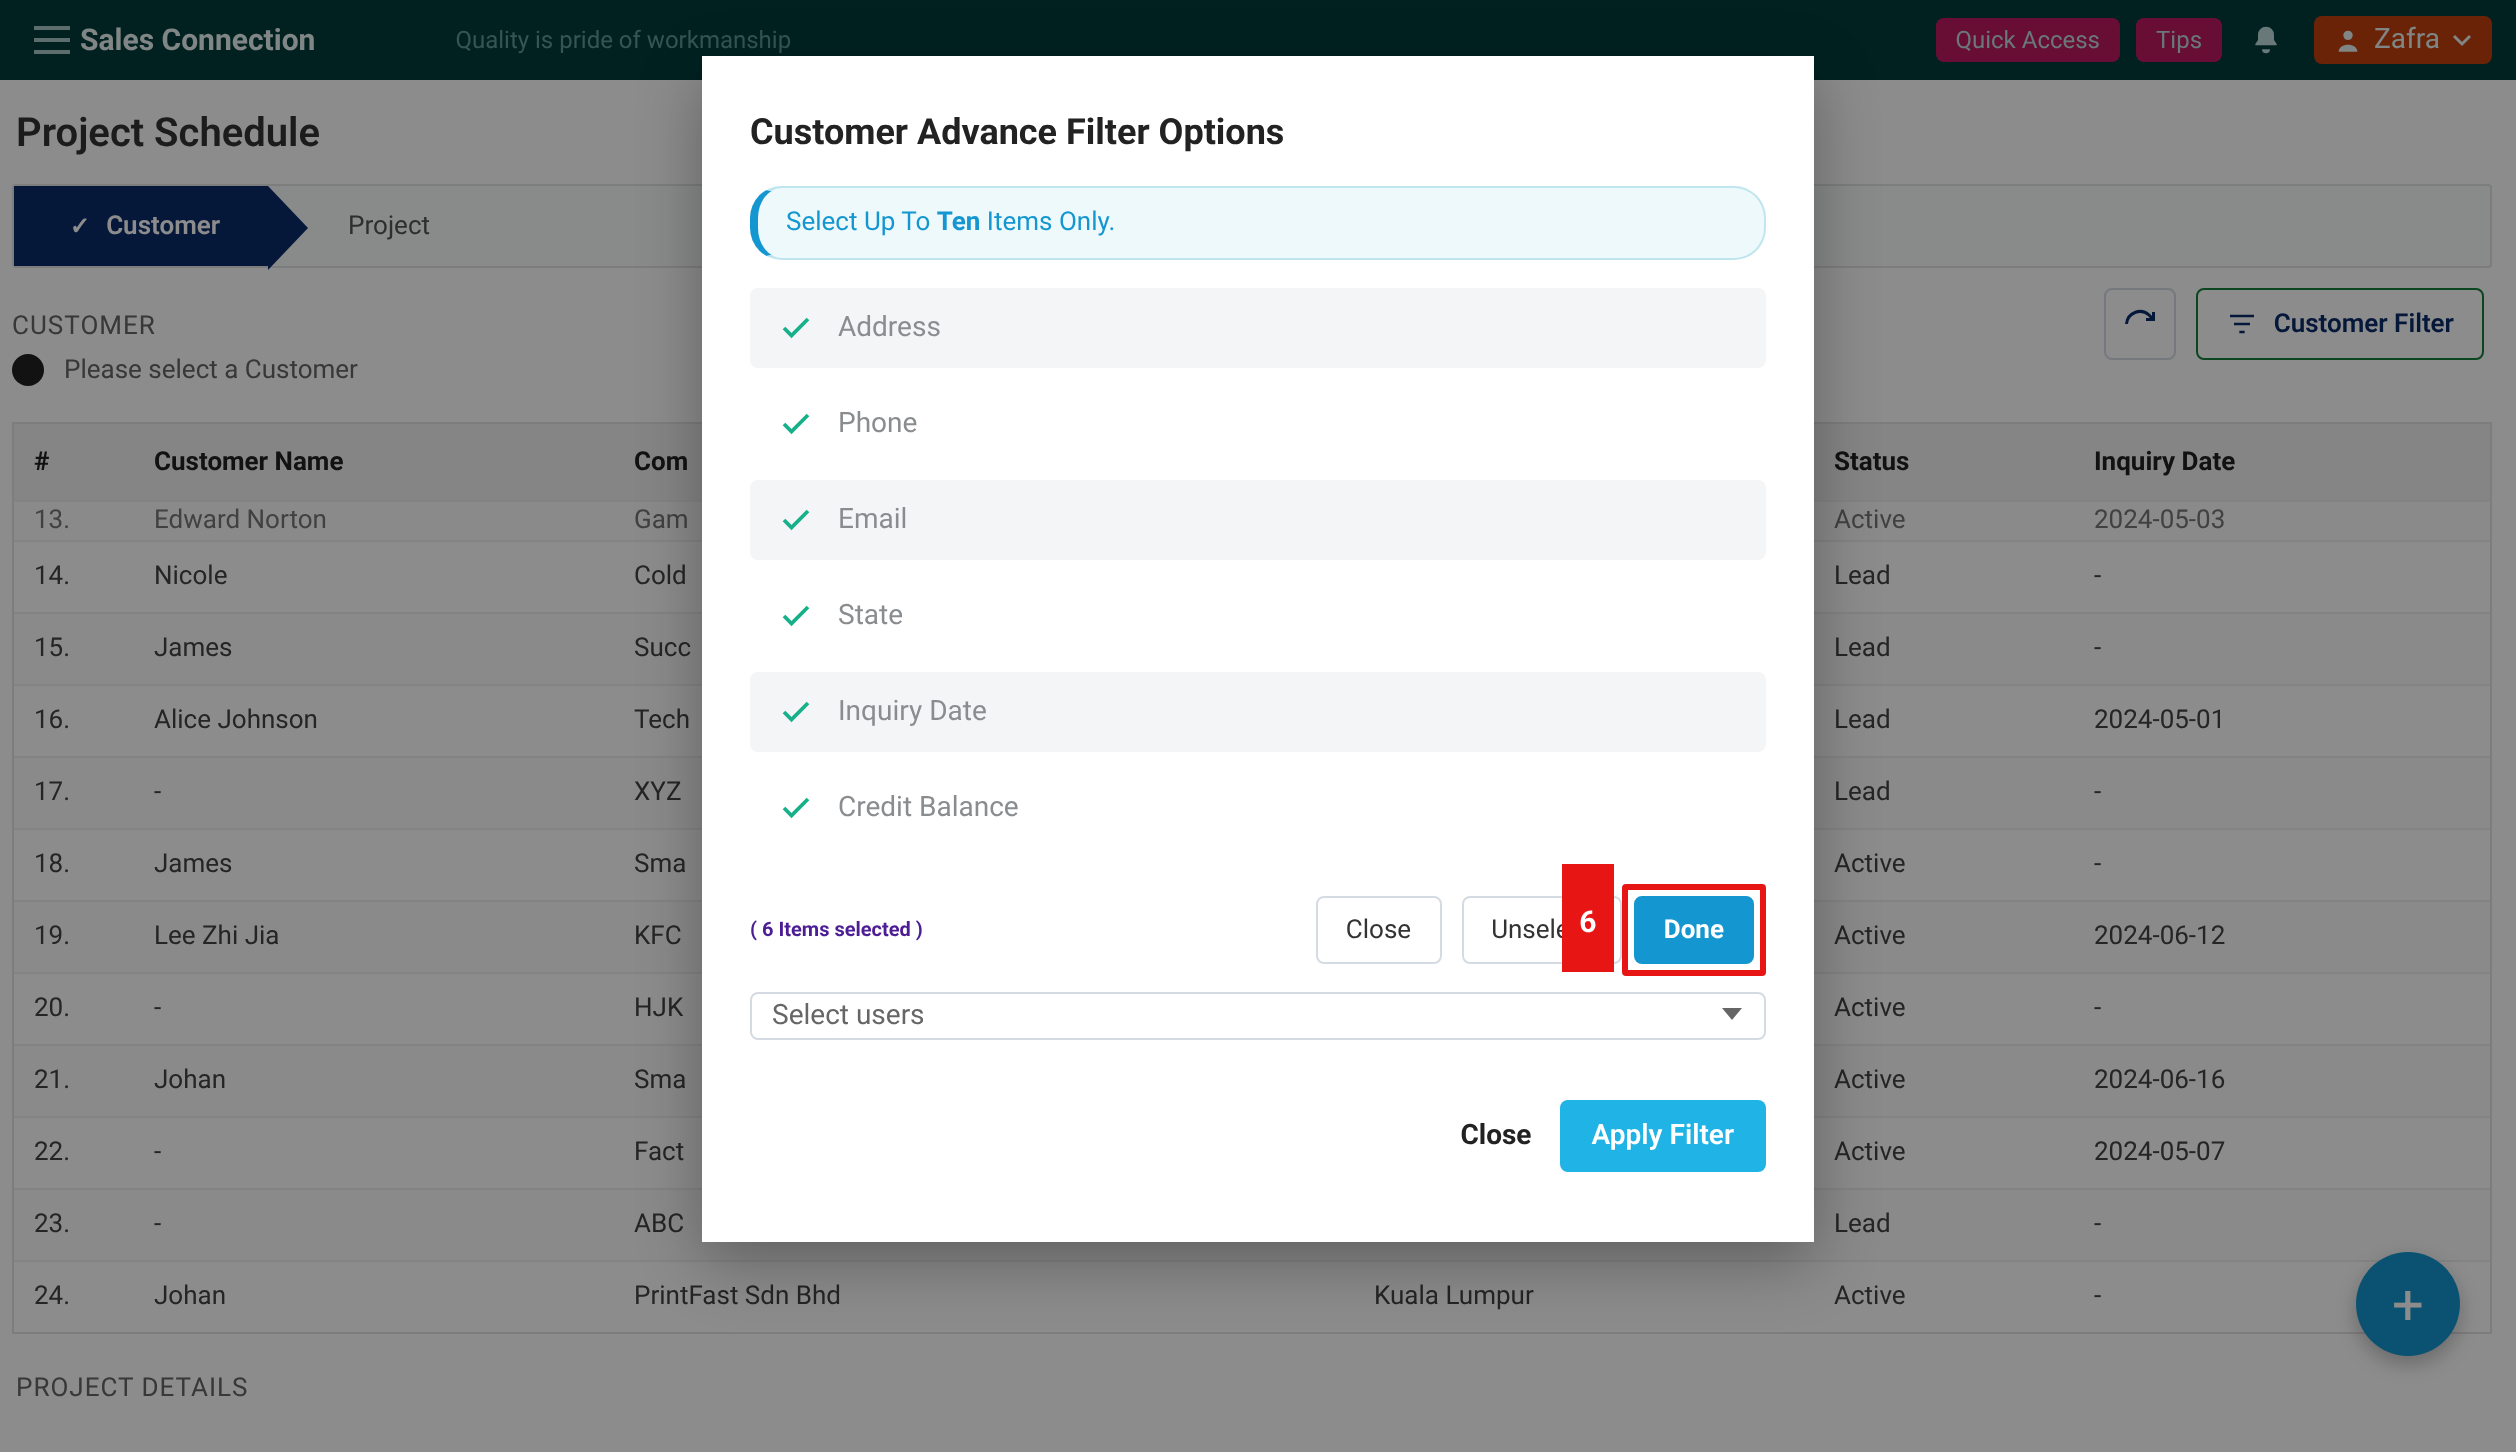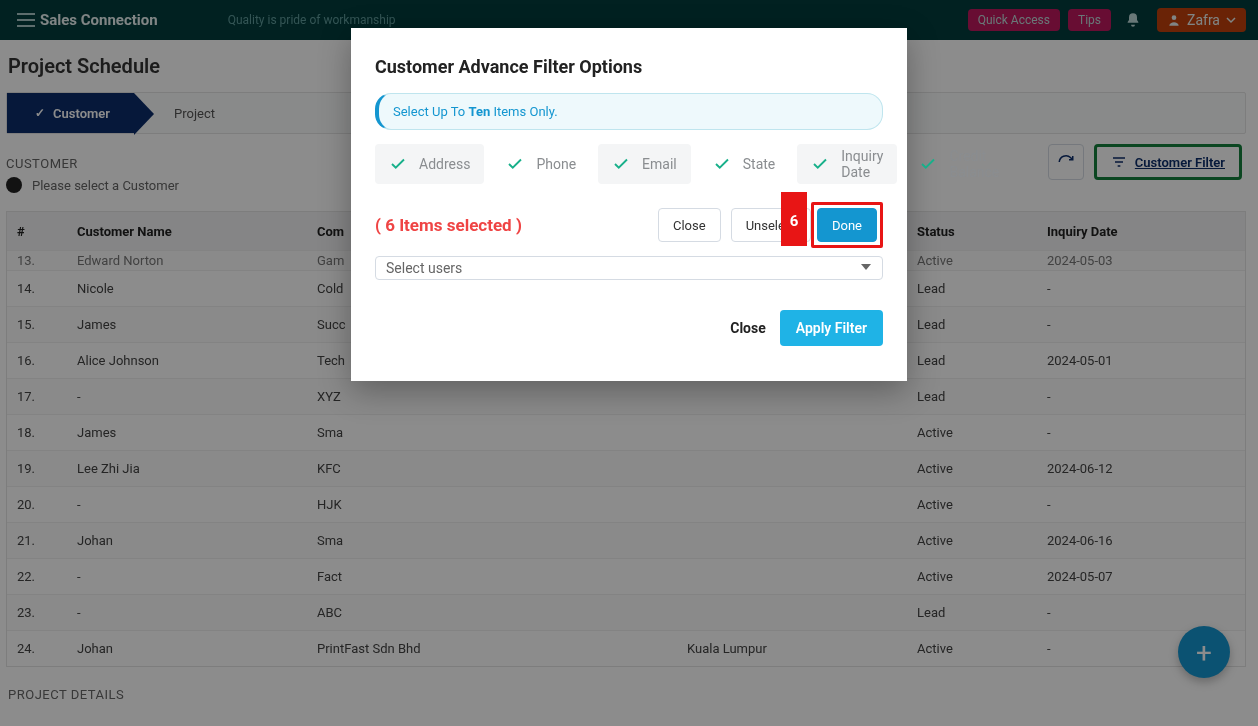--- a/index.html
+++ b/index.html
@@ -22,21 +22,21 @@
   .tab-arrow { background:#0b2d6b; color:#fff; height:100%; padding:0 24px 0 28px; display:flex; align-items:center; font-weight:600; font-size:13px; position:relative; }
   .tab-arrow .chk { margin-right:8px; font-size:12px;}
   .tab-arrow::after{ content:""; position:absolute; right:-20px; top:0; border-top:21px solid transparent; border-bottom:21px solid transparent; border-left:20px solid #0b2d6b; }
   .tab-plain { padding:0 40px; color:#555; font-size:13px; cursor:pointer;}
   .section-label { margin-top:22px; font-size:13px; color:#666; letter-spacing:.5px;}
   .hint-row { display:flex; align-items:center; gap:10px; margin-top:6px;}
   .hint-dot { width:16px;height:16px;border-radius:50%; background:#222; display:inline-block;}
   .hint-txt { color:#666; font-size:13px;}
   .actions-right { position:absolute; right:16px; top:104px; display:flex; gap:10px;}
   .sq-btn { width:36px;height:36px; border:1px solid #d5dbe3; border-radius:4px; display:flex;align-items:center;justify-content:center; color:#0b2d6b; background:#fff; cursor:pointer;}
-  .filter-btn { height:36px; border:3px solid #15803d; border-radius:4px; padding:0 14px; display:flex;align-items:center; gap:8px; color:#0b2d6b; font-weight:600; font-size:13px; background:#fff; cursor:pointer;text-decoration:underline;}
+  .filter-btn { height:36px; border:1px solid #15803d; border-radius:4px; padding:0 14px; display:flex;align-items:center; gap:8px; color:#0b2d6b; font-weight:600; font-size:13px; background:#fff; cursor:pointer;}
 
   
   .tbl-wrap { margin-top:18px; border:1px solid #e3e3e3; }
   .thead, .trow { display:grid; grid-template-columns: 60px 240px 370px 230px 130px 1fr; align-items:center; }
   .thead { background:#f2f3f4; font-weight:700; font-size:13px; color:#222; height:38px; padding:0 10px; }
   .trow { height:36px; padding:0 10px; font-size:13px; color:#444; border-top:1px solid #eee; }
   .trow:nth-child(odd){ background:#fbfbfb;}
   .tbody { max-height: 420px; overflow:hidden;}
   .trow.cut { height:20px; overflow:hidden; color:#777;}
   .pd-title { margin-top:20px; font-size:13px; color:#666; letter-spacing:.5px; padding-left:2px;}
@@ -45,29 +45,29 @@
   .fab { position:absolute; right:28px; bottom:24px; width:52px;height:52px;border-radius:50%; background:#1496d0; color:#fff; display:flex;align-items:center;justify-content:center; font-size:28px; box-shadow:0 4px 10px rgba(0,0,0,.25); cursor:pointer;}
 
   
   .scrim { position:absolute; inset:0; background:rgba(0,0,0,.45); }
 
   
   .modal { position:absolute; left:50%; top:28px; transform:translateX(-50%); width:556px; background:#fff; box-shadow:0 10px 30px rgba(0,0,0,.3); padding:28px 24px 35px; }
   .modal h2 { font-size:18px; font-weight:700; color:#222; margin-bottom:16px;}
   .info-bar { border:1px solid #bfe5ee; border-left:4px solid #1496d0; background:#eef9fc; color:#1496d0; font-size:13px; padding:10px 14px; border-radius:16px;}
   .info-bar b { font-weight:700;}
-  .opt-list { margin-top:14px; display:flex; flex-direction:row; gap:8px;}
+  .opt-list { margin-top:14px; display:flex; flex-direction:column; gap:8px;}
   .opt { height:40px; border-radius:4px; display:flex; align-items:center; padding:0 14px; gap:12px; color:#8a8d90; font-size:14px; cursor:pointer;}
   .opt.shade { background:#f4f5f6;}
   .opt .tick { width:18px;height:18px; color:#18b08a; }
   .count-row { display:flex; align-items:center; margin-top:18px;}
-  .count-txt { font-weight:700; font-size:17px; color:#ef4444;}
+  .count-txt { font-weight:700; font-size:10px; color:#4c1d95;}
   .count-sp { flex:1;}
   .btn { height:34px; padding:0 14px; border:1px solid #d5dbe3; background:#fff; border-radius:4px; font-size:13px; color:#333; cursor:pointer; margin-left:10px;}
-  .btn.primary { background:#1496d0; border-color:#1496d0; color:#fff; font-weight:400;}
+  .btn.primary { background:#1496d0; border-color:#1496d0; color:#fff; font-weight:700;}
   .callout-6 { position:relative; display:inline-flex; align-items:center; }
   .callout-6 .badge { position:absolute; left:-30px; top:-10px; width:26px;height:54px; background:#e81515; color:#fff; font-weight:700; font-size:15px; display:flex;align-items:center;justify-content:center; padding-top:4px;}
   .callout-6 .frame { border:3px solid #e81515; padding:3px; border-radius:2px; }
   .sub-label { margin-top:22px; font-size:14px; font-weight:600; color:#666;}
   .select { width:100%; height:24px; border:1px solid #d5dbe3; border-radius:4px; margin-top:8px; padding:0 10px; color:#666; font-size:14px; background:#fff; appearance:none; position:relative;}
   .select-wrap { position:relative;}
   .select-wrap::after{ content:""; position:absolute; right:12px; top:16px; border-left:5px solid transparent;border-right:5px solid transparent;border-top:6px solid #666;}
   .modal-footer { display:flex; justify-content:flex-end; align-items:center; gap:14px; margin-top:30px;}
   .link-btn { font-weight:700; color:#222; font-size:14px; cursor:pointer;}
   .apply-btn { background:#1fb3e6; color:#fff; border:none; height:36px; padding:0 16px; border-radius:4px; font-weight:600; font-size:14px; cursor:pointer;}

